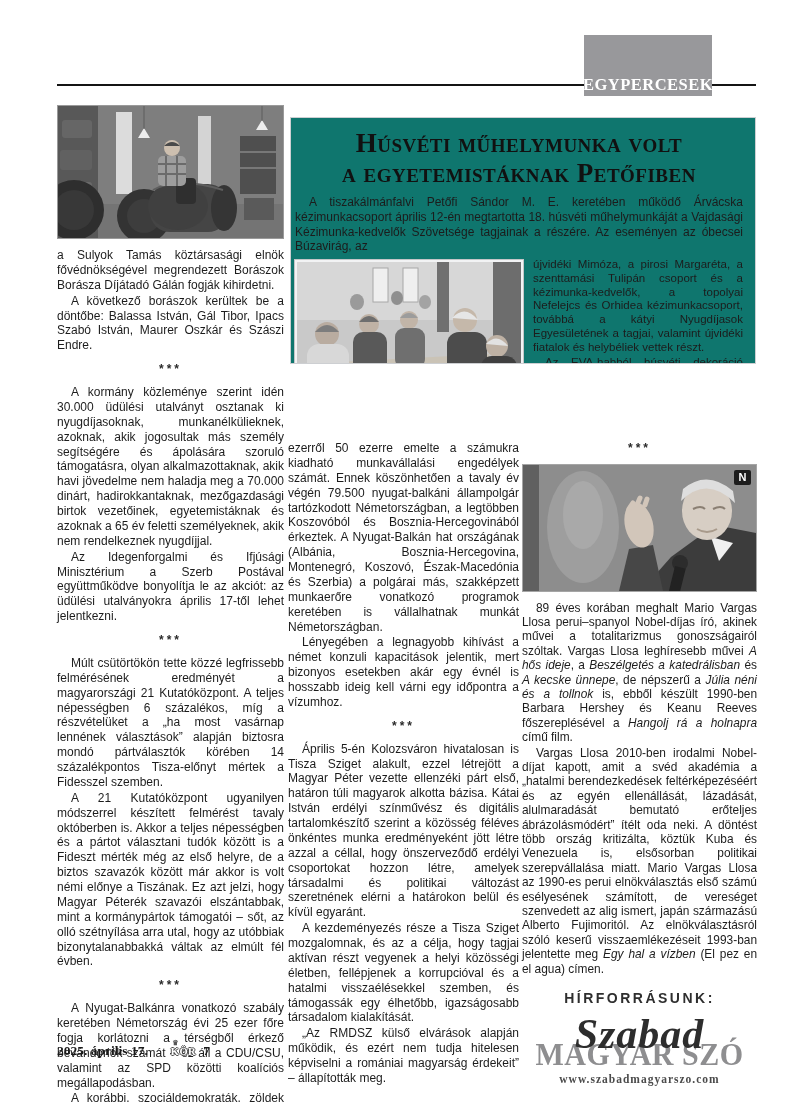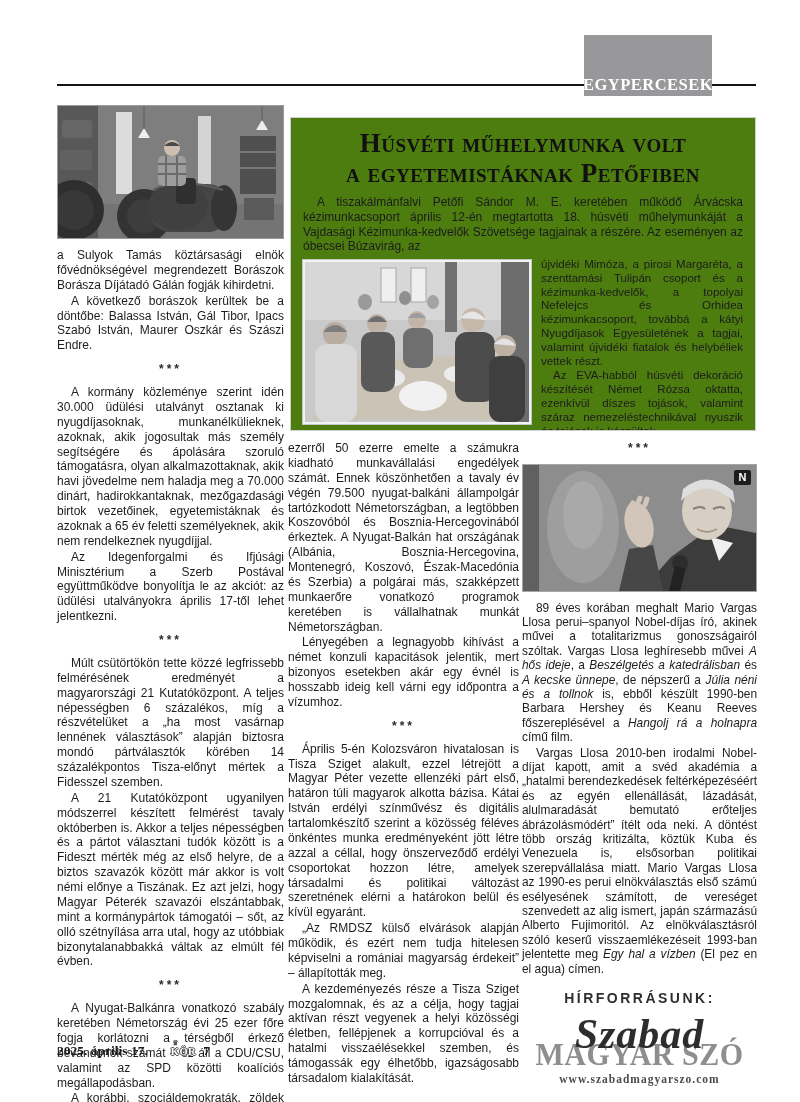--- a/index.html
+++ b/index.html
@@ -21,22 +21,22 @@
   .col{position:absolute;font-size:12px;line-height:1.24;text-align:justify;}
   .col p{margin:0 0 1px 0;}
   .col p.indent{text-indent:14px;}
   .stars{ text-align:center;font-weight:bold;letter-spacing:3px;margin:9px 0 8px 0;font-size:12px;color:#2a2a2a;}
   
   #col-left{left:57px;top:105px;width:227px;}
   .photo-frame{border:1px solid #9a9a9a;line-height:0;margin-bottom:9px;}
   .photo-frame svg{display:block;}
   
   .feature{
-    position:absolute;left:290px;top:117px;width:466px;height:314px;box-sizing:border-box;
-    background:#4d7c0f;border:1px solid #cdcfd2;padding:8px 12px 6px 12px;overflow:hidden;
+    position:absolute;left:290px;top:117px;width:466px;height:247px;box-sizing:border-box;
+    background:#0f766e;border:1px solid #cdcfd2;padding:8px 12px 6px 4px;overflow:hidden;
   }
   .feature-title{
     font-family:"Liberation Serif", serif;font-weight:bold;font-variant:small-caps;
     text-align:center;font-size:27px;line-height:1.12;color:#111;letter-spacing:.5px;margin:2px 0 7px 0;
   }
   .feature-lead{font-size:12px;line-height:1.22;text-align:justify;text-indent:14px;margin:0 0 4px 0;}
   .feature-flow{font-size:11.5px;line-height:1.2;text-align:justify;}
   .feature-flow p{margin:0 0 1px 0;}
   .feature-flow p.indent{text-indent:12px;}
   .feature-photo{
@@ -180,22 +180,22 @@
     <p class="indent">Az EVA-habból húsvéti dekoráció készítését Német Rózsa oktatta, ezenkívül díszes tojások, valamint száraz nemezeléstechnikával nyuszik és tojások is készültek.</p>
 
   </div>
 </div>
 
 <div class="col" id="col-mid">
   <p>ezerről 50 ezerre emelte a számukra kiadható munkavállalási engedélyek számát. Ennek köszönhetően a tavaly év végén 79.500 nyugat-balkáni állampolgár tartózkodott Németországban, a legtöbben Koszovóból és Bosznia-Hercegovinából érkeztek. A Nyugat-Balkán hat országának (Albánia, Bosznia-Hercegovina, Montenegró, Koszovó, Észak-Macedónia és Szerbia) a polgárai más, szakképzett munkaerőre vonatkozó programok keretében is vállalhatnak munkát Németországban.</p>
   <p class="indent">Lényegében a legnagyobb kihívást a német konzuli kapacitások jelentik, mert bizonyos esetekben akár egy évnél is hosszabb ideig kell várni egy időpontra a vízumhoz.</p>
   <div class="stars">***</div>
   <p class="indent">Április 5-én Kolozsváron hivatalosan is Tisza Sziget alakult, ezzel létrejött a Magyar Péter vezette ellenzéki párt első, határon túli magyarok alkotta bázisa. Kátai István erdélyi színművész és digitális tartalomkészítő szerint a közösség féléves önkéntes munka eredményeként jött létre azzal a céllal, hogy önszerveződő erdélyi csoportokat hozzon létre, amelyek társadalmi és politikai változást szeretnének elérni a határokon belül és kívül egyaránt.</p>
+  <p class="indent">A kezdeményezés része a Tisza Sziget mozgalomnak, és az a célja, hogy tagjai aktívan részt vegyenek a helyi közösségi életben, fellépjenek a korrupcióval és a hatalmi visszaélésekkel szemben, és támogassák egy élhetőbb, igazságosabb társadalom kialakítását.</p>
   <p class="indent">„Az RMDSZ külső elvárások alapján működik, és ezért nem tudja hitelesen képviselni a romániai magyarság érdekeit” – állapították meg.</p>
-  <p class="indent">A kezdeményezés része a Tisza Sziget mozgalomnak, és az a célja, hogy tagjai aktívan részt vegyenek a helyi közösségi életben, fellépjenek a korrupcióval és a hatalmi visszaélésekkel szemben, és támogassák egy élhetőbb, igazságosabb társadalom kialakítását.</p>
 </div>
 
 <div class="col" id="col-right">
   <div class="stars" style="margin-top:0;">***</div>
   <div class="vargas-photo-wrap">
     <svg width="233" height="126" viewBox="0 0 233 126">
       <rect width="233" height="126" fill="#8d8d8d"></rect>
       <rect width="16" height="126" fill="#606060"></rect>
       <ellipse cx="60" cy="62" rx="36" ry="56" fill="#9e9e9e"></ellipse>
       <ellipse cx="60" cy="50" rx="20" ry="34" fill="#a9a9a9"></ellipse>

